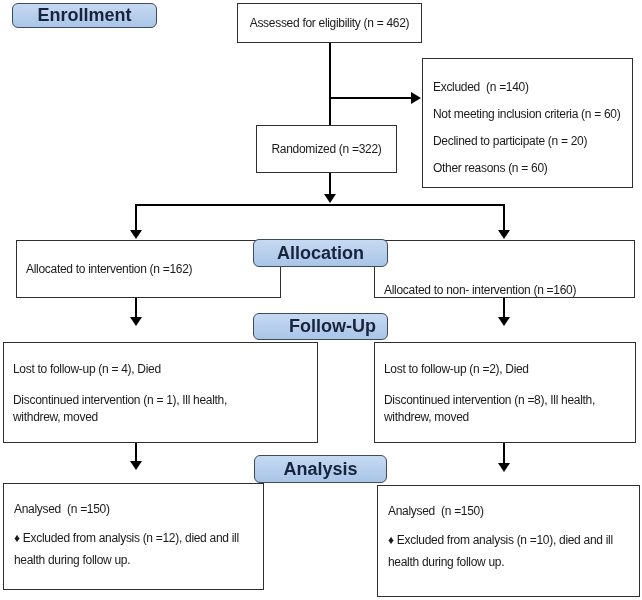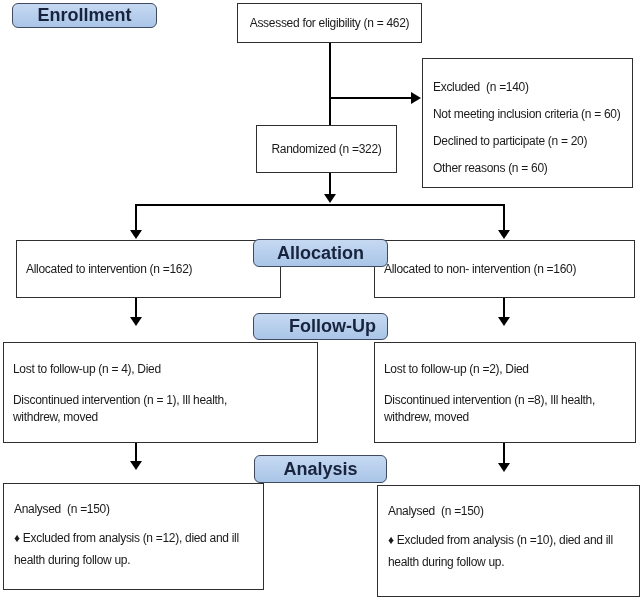--- a/index.html
+++ b/index.html
@@ -73,21 +73,21 @@
   <div class="arr-down" style="left:324px; top:194px;"></div>
   <div class="hline" style="left:135px; top:204px; width:370px;"></div>
   <div class="vline" style="left:135px; top:204px; height:27px;"></div>
   <div class="arr-down" style="left:130px; top:230px;"></div>
   <div class="vline" style="left:503px; top:204px; height:27px;"></div>
   <div class="arr-down" style="left:498px; top:230px;"></div>
 
   <div class="box vcenter-left" style="left:16px; top:240px; width:265px; height:58px; padding-left:9px;">
     <span class="line">Allocated to intervention (n =162)</span>
   </div>
-  <div class="box vcenter-left" style="left:374px; top:240px; width:261px; height:58px; padding-left:9px;">
+  <div class="box vcenter-left" style="left:374px; top:240px; width:261px; height:58px; padding-left:9px;align-items:flex-end;">
     <span class="line">Allocated to non- intervention (n =160)</span>
   </div>
   <div class="badge" style="left:253px; top:227px; width:135px; height:28px;margin-top:12px;">Allocation</div>
 
   <div class="vline" style="left:135px; top:298px; height:20px;"></div>
   <div class="arr-down" style="left:130px; top:317px;"></div>
   <div class="vline" style="left:503px; top:298px; height:20px;"></div>
   <div class="arr-down" style="left:498px; top:317px;"></div>
 
   <div class="badge" style="left:253px; top:313px; width:135px; height:27px;padding-left:24px;">Follow-Up</div>

